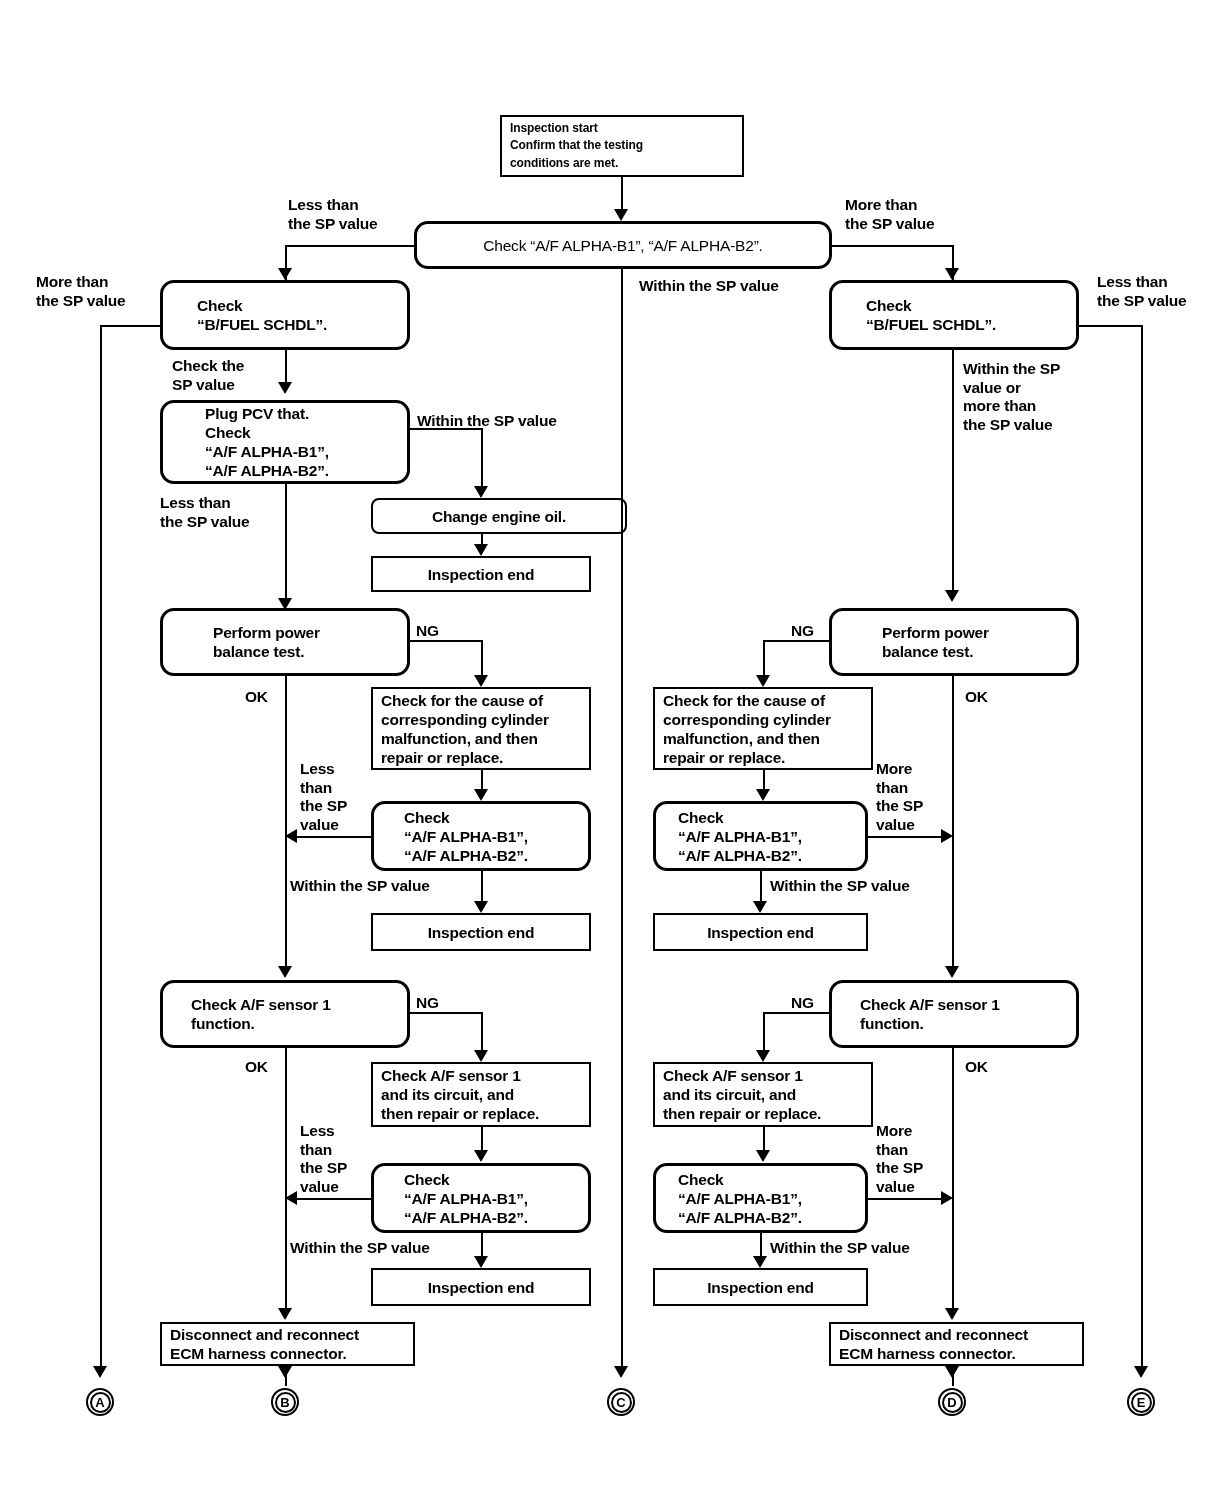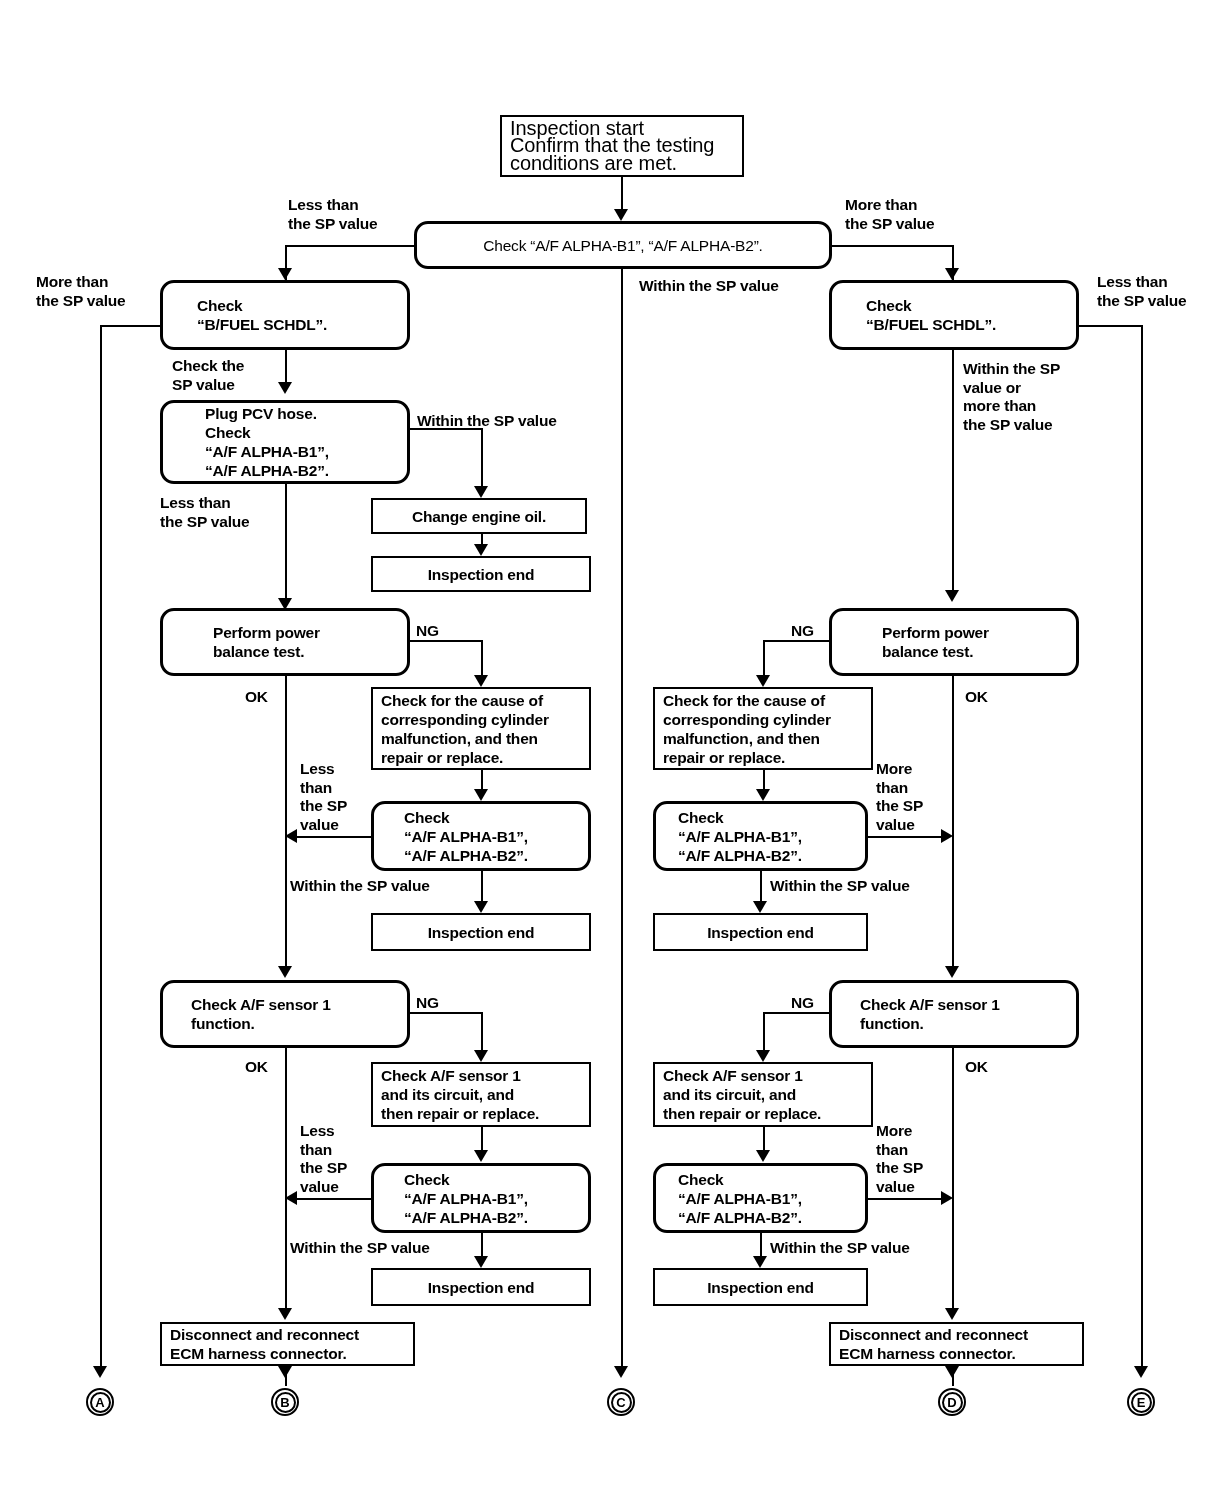--- a/index.html
+++ b/index.html
@@ -7,21 +7,21 @@
   #stage{position:relative;width:1216px;height:1510px;overflow:hidden;background:#fff;}
 
   
   .box{position:absolute;border:2px solid #000;background:#fff;box-sizing:border-box;
        display:flex;flex-direction:column;justify-content:center;}
   .box.round{border-radius:14px;border-width:3px;}
   .box.sq{border-width:2px;}
   .box .ln{display:block;white-space:pre;}
   .box.center .ln{text-align:center;}
   .box.pad{padding:4px 8px;}
-  .t14{font-size:20px;line-height:17.5px;font-weight:normal;letter-spacing:-0.1px;}
+  .t14{font-size:12px;line-height:17.5px;font-weight:bold;letter-spacing:-0.1px;}
   .t15{font-size:15.5px;line-height:19px;font-weight:bold;letter-spacing:-0.2px;}
   .t15n{font-size:15.5px;line-height:19px;font-weight:normal;letter-spacing:-0.2px;}
 
   
   .lbl{position:absolute;font-weight:bold;font-size:15.5px;line-height:18.5px;
        letter-spacing:-0.2px;white-space:pre;}
 
   
   .ln-v{position:absolute;width:0;border-left:2.5px solid #000;}
   .ln-h{position:absolute;height:0;border-top:2.5px solid #000;}
@@ -58,27 +58,27 @@
     <span class="ln">Check
 “B/FUEL SCHDL”.</span>
   </div>
 
   <div class="box round pad t15" style="left:829px;top:280px;width:250px;height:70px;padding-left:34px;">
     <span class="ln">Check
 “B/FUEL SCHDL”.</span>
   </div>
 
   <div class="box round pad t15" style="left:160px;top:400px;width:250px;height:84px;padding-left:42px;">
-    <span class="ln">Plug PCV hose.
+    <span class="ln">Plug PCV that.
 Check
 “A/F ALPHA-B1”,
 “A/F ALPHA-B2”.</span>
   </div>
 
-  <div class="box sq pad t15 center" style="left:371px;top:498px;width:216px;height:36px;">
+  <div class="box sq pad t15 center" style="left:371px;top:498px;width:256px;height:36px;border-radius:8px;">
     <span class="ln">Change engine oil.</span>
   </div>
 
   <div class="box sq pad t15 center" style="left:371px;top:556px;width:220px;height:36px;">
     <span class="ln">Inspection end</span>
   </div>
 
   <div class="box round pad t15" style="left:160px;top:608px;width:250px;height:68px;padding-left:50px;">
     <span class="ln">Perform power
 balance test.</span>

